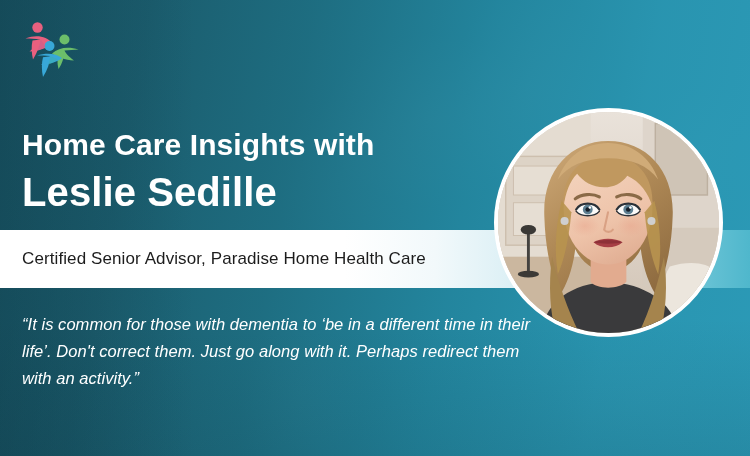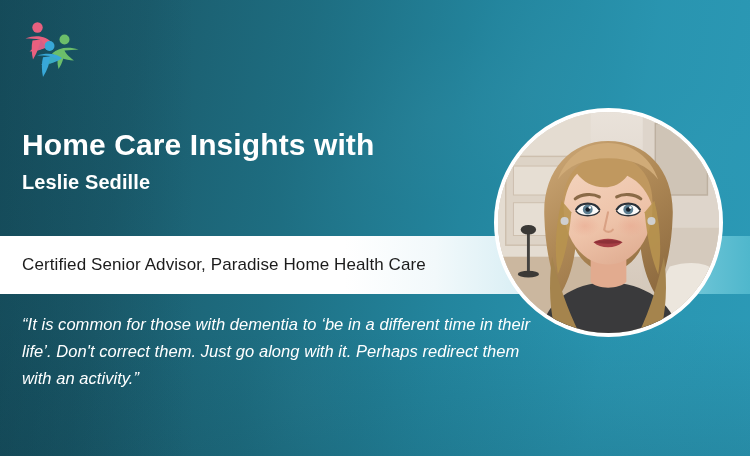--- a/index.html
+++ b/index.html
@@ -77,32 +77,32 @@
   }
   .headline .line1 {
     display: block;
     font-size: 30px;
     font-weight: 700;
     letter-spacing: 0.1px;
     white-space: nowrap;
   }
   .headline .line2 {
     display: block;
-    font-size: 20px;
+    font-size: 40px;
     font-weight: 700;
     margin-top: 12px;
     letter-spacing: 0.1px;
     white-space: nowrap;
   }
 
   
   .subtitle-band {
     position: absolute;
     left: 0;
-    top: 236px;
+    top: 230px;
     width: 750px;
     height: 58px;
     background: linear-gradient(90deg,
       #ffffff 0%,
       #ffffff 46%,
       #f2f9fb 58%,
       #d8eef4 70%,
       #b2dfe9 80%,
       #8bd0de 88%,
       #63c0d3 95%,

